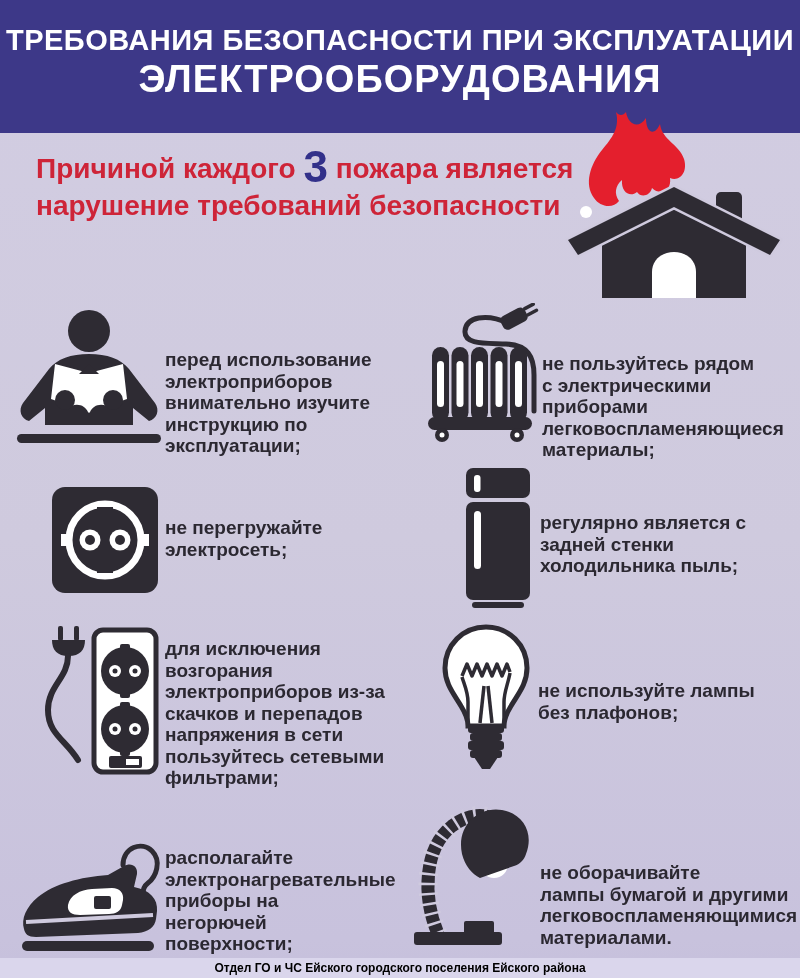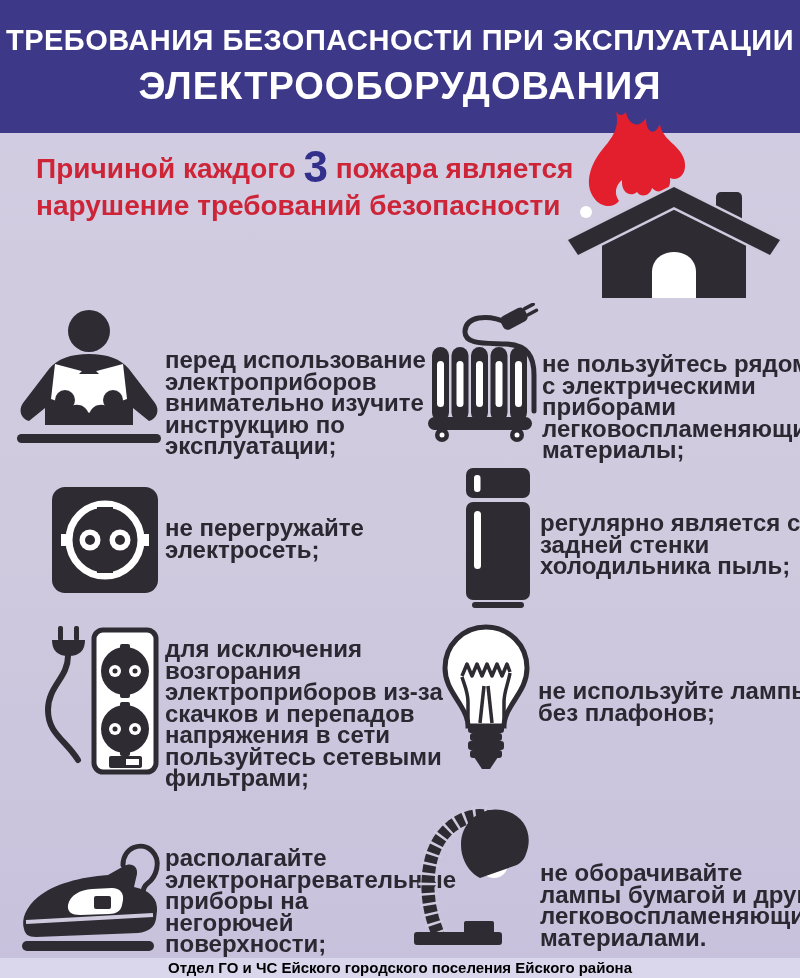--- a/index.html
+++ b/index.html
@@ -9,50 +9,50 @@
     font-family:"Liberation Sans","DejaVu Sans",sans-serif;
     margin:0 auto;
     padding-left:32px;
   }
   
   .header{
     position:absolute;top:0;left:0;width:800px;height:133px;
     background:#3d3888;color:#ffffff;text-align:center;
   }
   .header .l1{font-size:29px;font-weight:700;letter-spacing:.5px;padding-top:24px;}
-  .header .l2{font-size:38px;font-weight:700;letter-spacing:1px;margin-top:8px;}
+  .header .l2{font-size:38px;font-weight:700;letter-spacing:1px;margin-top:1px;}
   
   .intro{
     position:absolute;left:36px;top:150px;width:545px;
     color:#ce2438;font-weight:700;font-size:28px;line-height:37px;white-space:nowrap;
   }
   .intro .num{
     color:#32308a;font-size:44px;line-height:30px;vertical-align:-4px;font-weight:700;
   }
   
   .item{position:absolute;}
   .icon-box{position:absolute;left:0;top:0;}
   .item-text{
-    position:absolute;font-weight:700;font-size:24px;line-height:21.5px;
+    position:absolute;font-weight:700;font-size:19px;line-height:21.5px;
     color:#2b2831;white-space:pre;
   }
   .i1{left:15px;top:307px;}   .i1 .item-text{left:150px;top:42px;}
   .i2{left:428px;top:303px;}  .i2 .item-text{left:114px;top:50px;}
   .i3{left:52px;top:487px;}   .i3 .item-text{left:113px;top:30px;}
   .i4{left:464px;top:468px;}  .i4 .item-text{left:76px;top:44px;}
   .i5{left:36px;top:626px;}   .i5 .item-text{left:129px;top:12px;}
   .i6{left:440px;top:624px;}  .i6 .item-text{left:98px;top:56px;}
   .i7{left:20px;top:835px;}   .i7 .item-text{left:145px;top:12px;}
   .i8{left:386px;top:796px;}  .i8 .item-text{left:154px;top:66px;}
   .house{position:absolute;left:556px;top:112px;}
   
   .footer{
     position:absolute;left:0;bottom:0;width:800px;height:20px;
     background:#dad6ec;text-align:center;color:#000;
-    font-size:15px;font-weight:700;line-height:20px;
+    font-size:12px;font-weight:700;line-height:20px;
   }
   svg{display:block;}
 </style>
 </head>
 <body>
 
 <div class="page">
 
   <div class="header">
     <div class="l1">ТРЕБОВАНИЯ БЕЗОПАСНОСТИ ПРИ ЭКСПЛУАТАЦИИ</div>

